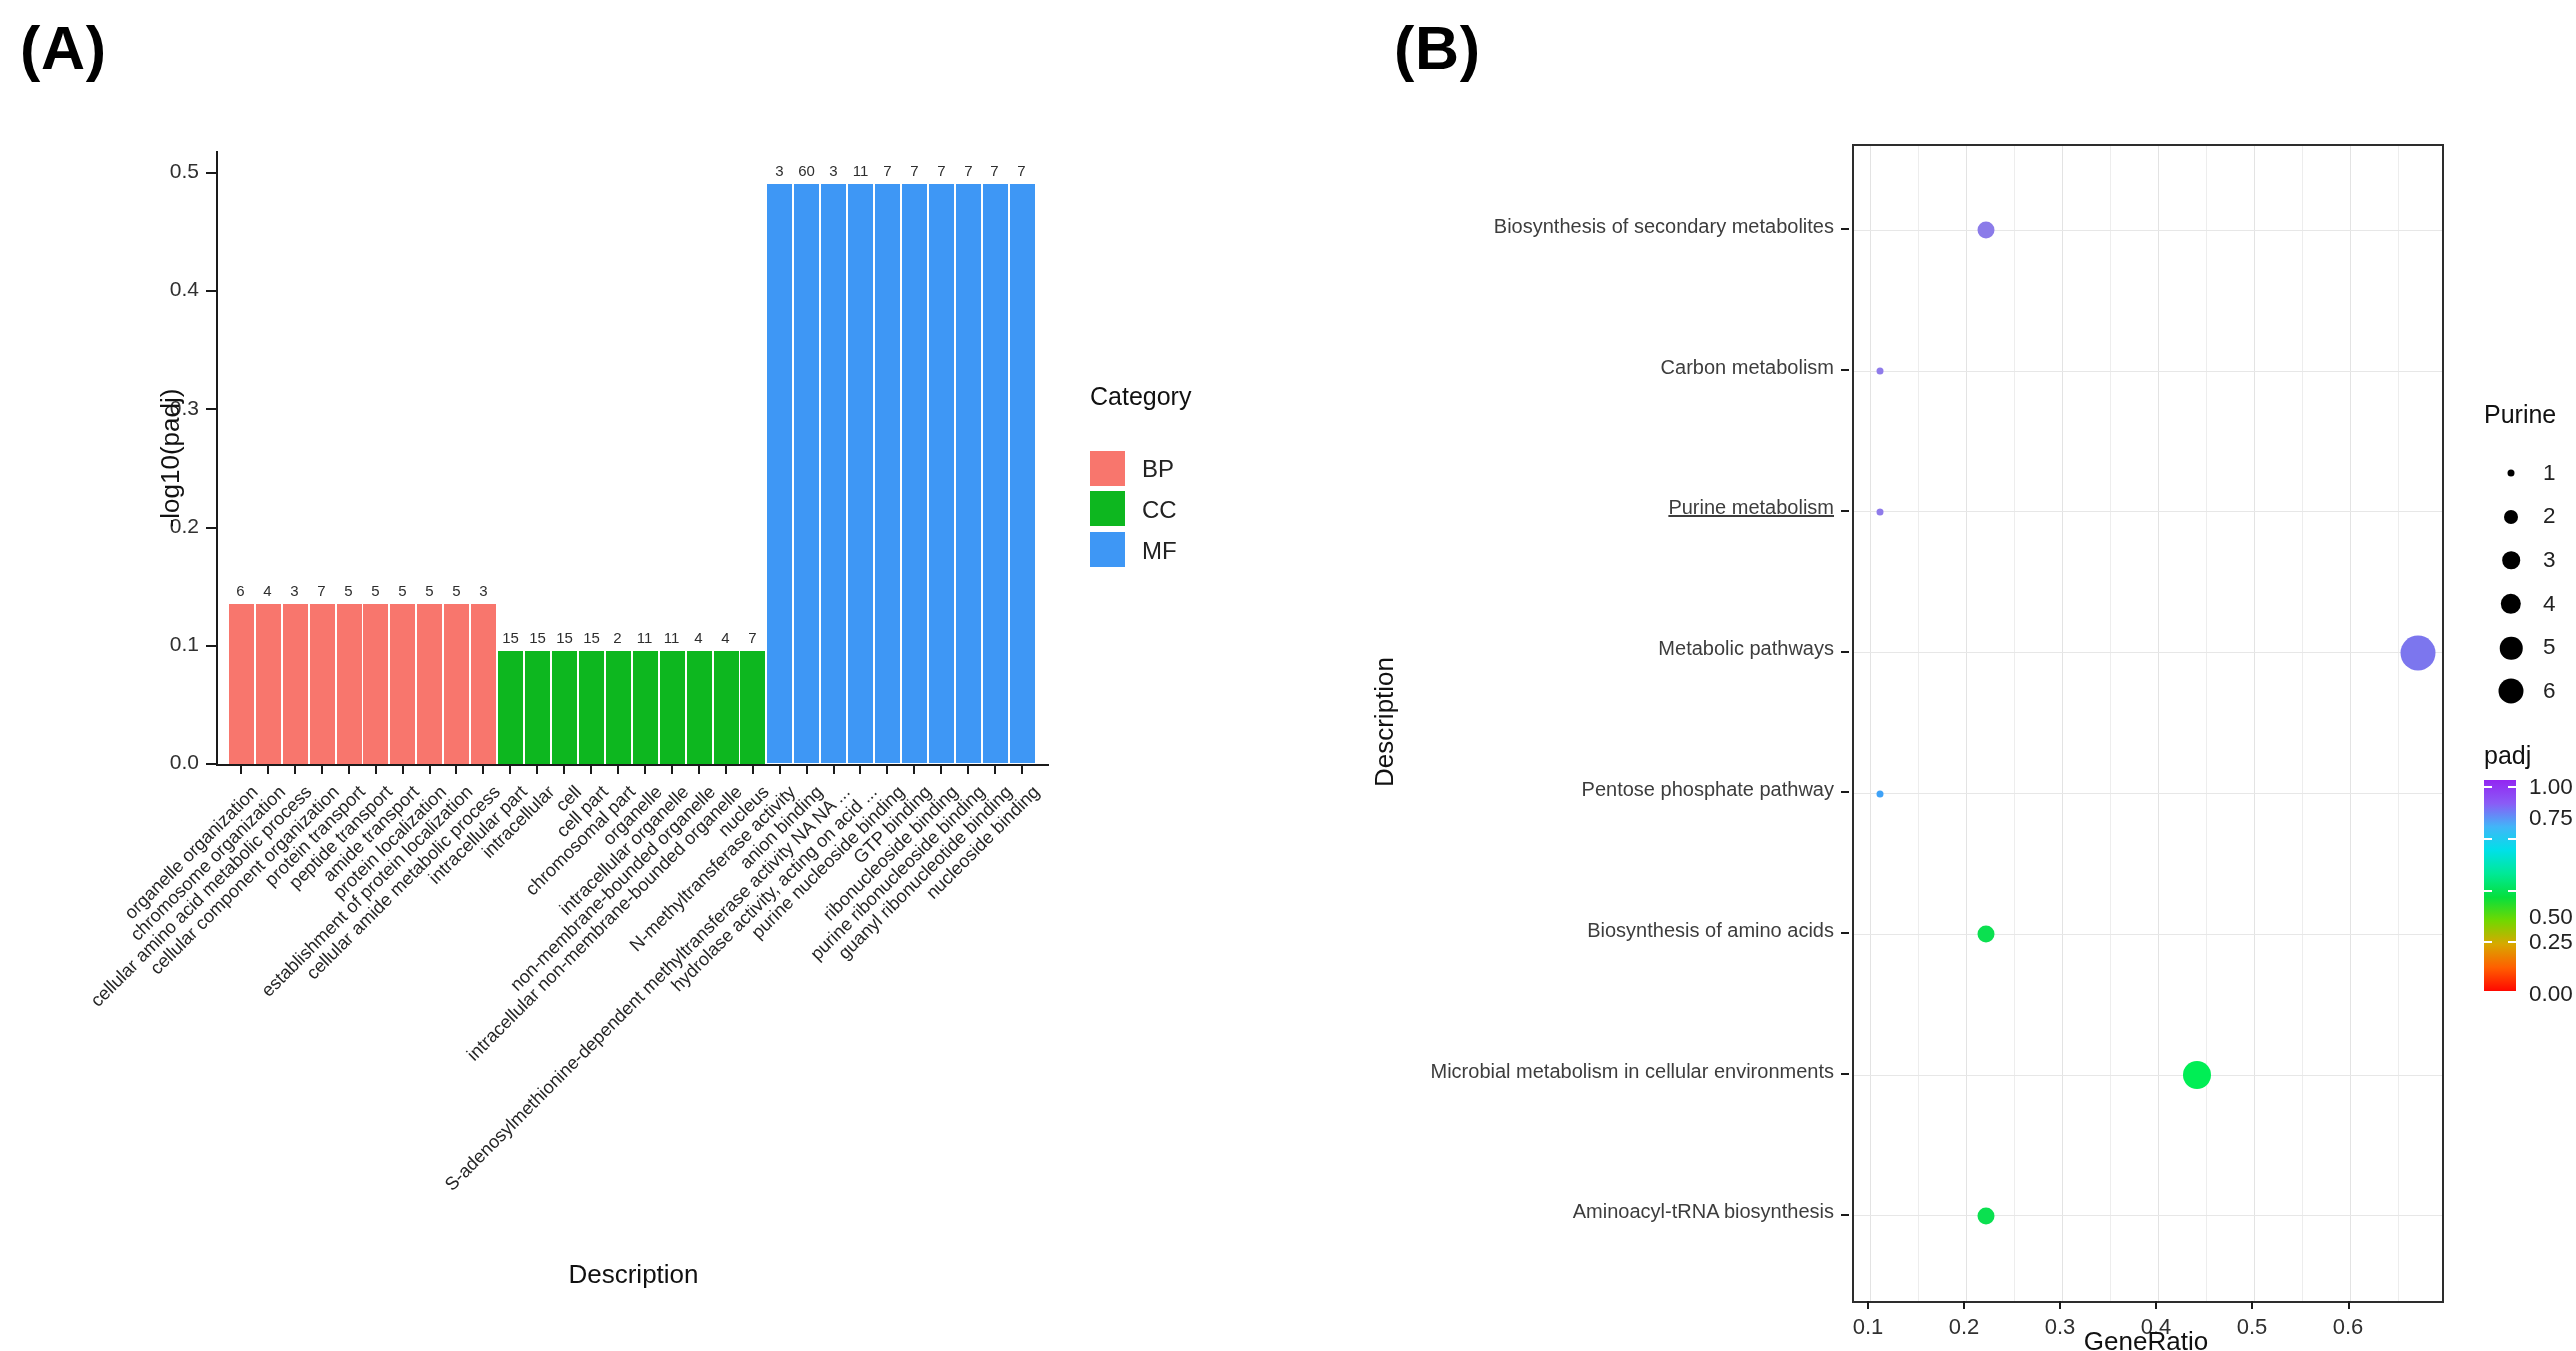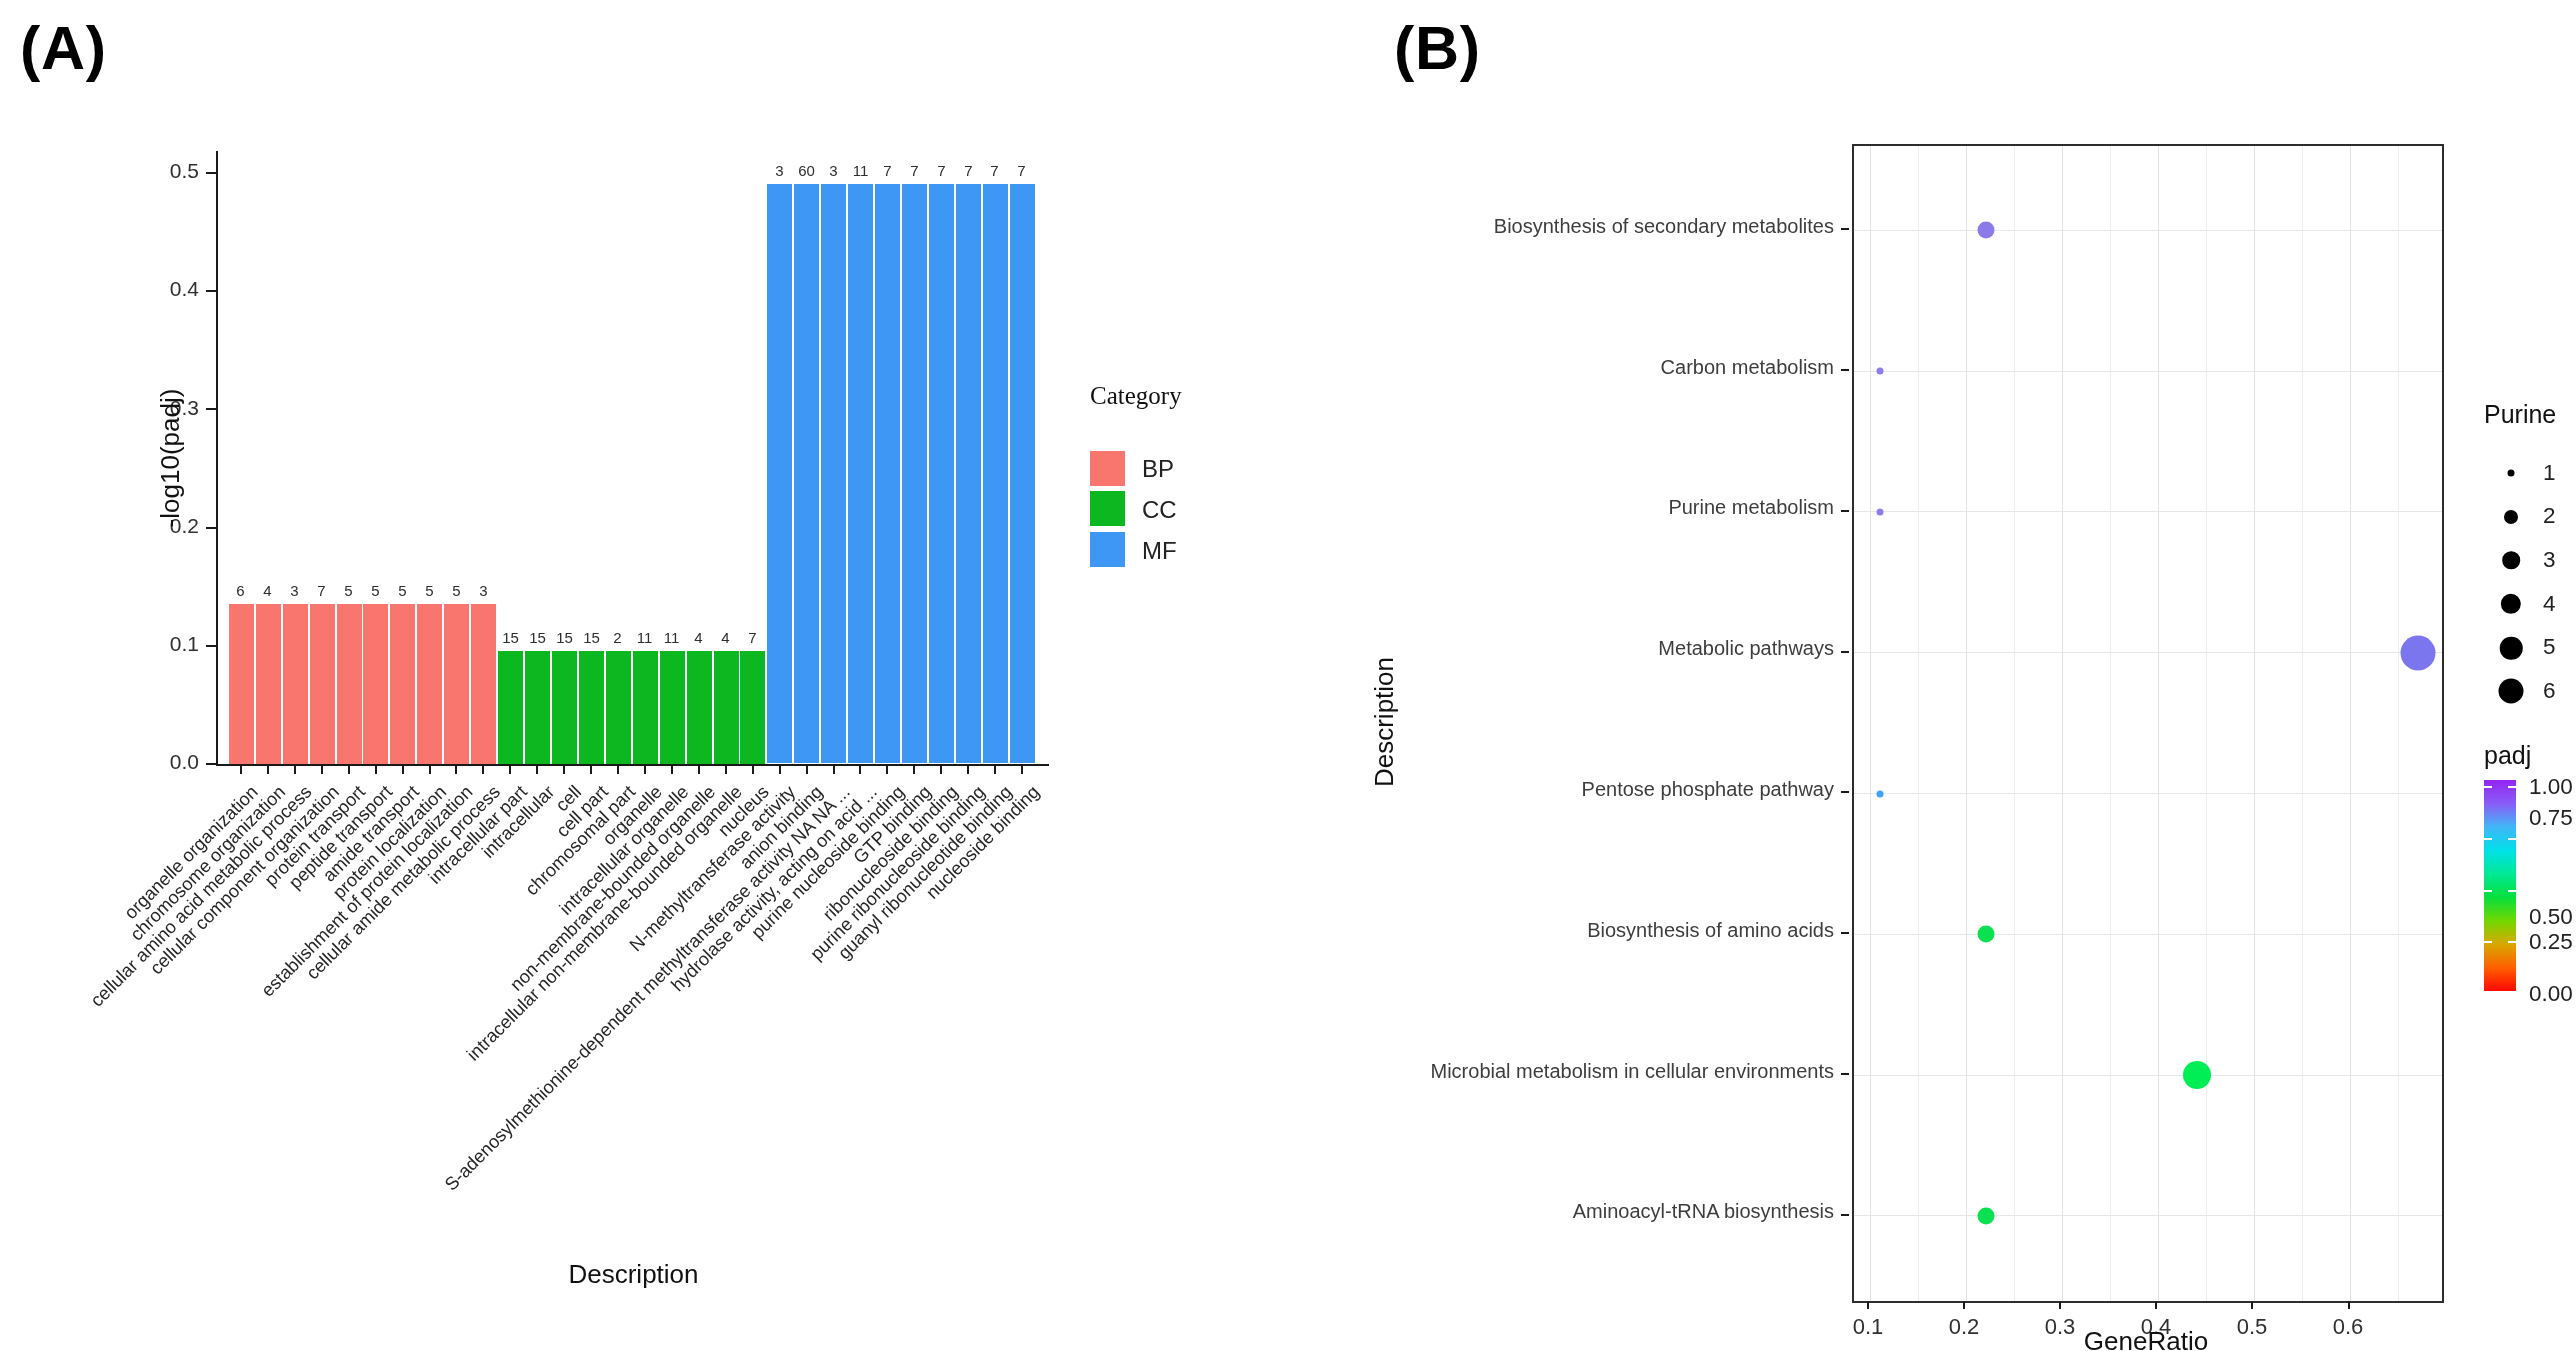--- a/index.html
+++ b/index.html
@@ -231,21 +231,21 @@
       <div class="xlab-wrap" style="left: 1028px; top: 781px;">
         <span class="xlab-rot">nucleoside binding</span>
       </div>
     </div>
 
   <div class="rot-title" style="left:170px;top:458px;">-log10(padj)</div>
 
   <div class="axis-title" style="left:218px;top:1259px;width:831px;text-align:center;">Description</div>
 
   <div>
-    <div class="legend-title" style="left:1090px;top:382px;font-family:Liberation Serif, serif;">Category</div>
+    <div class="legend-title" style="left:1090px;top:382px;">Category</div>
     <div class="swatch" style="left: 1090px; top: 451px; background: rgb(248, 118, 109);"></div>
     <div class="legend-item-label" style="left:1142px;top:455px;">BP</div>
     <div class="swatch" style="left: 1090px; top: 491px; background: rgb(13, 183, 31);"></div>
     <div class="legend-item-label" style="left:1142px;top:496px;">CC</div>
     <div class="swatch" style="left: 1090px; top: 532px; background: rgb(62, 151, 245);"></div>
     <div class="legend-item-label" style="left:1142px;top:537px;">MF</div>
   </div>
 
   <div class="panel-label" style="left:1394px;top:12.7px;">(B)</div>
 
@@ -278,21 +278,21 @@
       <div class="dot" title="Biosynthesis of amino acids" style="left: 132px; top: 788px; width: 17px; height: 17px; background: rgb(11, 224, 80);"></div>
       <div class="dot" title="Microbial metabolism in diverse environments" style="left: 343px; top: 929px; width: 28px; height: 28px; background: rgb(0, 238, 85);"></div>
       <div class="dot" title="Aminoacyl-tRNA biosynthesis" style="left: 132px; top: 1070px; width: 17px; height: 17px; background: rgb(11, 224, 80);"></div>
     </div>
   <div id="pb-outside">
       <div class="tickmark" style="left: 1841px; top: 228px; width: 8.4px; height: 2.1px;"></div>
       <div class="ytick-label-b" style="left: 1341px; top: 215px;">Biosynthesis of secondary metabolites</div>
       <div class="tickmark" style="left: 1841px; top: 369px; width: 8.4px; height: 2.1px;"></div>
       <div class="ytick-label-b" style="left: 1341px; top: 356px;">Carbon metabolism</div>
       <div class="tickmark" style="left: 1841px; top: 510px; width: 8.4px; height: 2.1px;"></div>
-      <div class="ytick-label-b" style="left: 1341px; top: 496px;">Purine metabolism</div>
+      <div class="ytick-label-b" style="left: 1341px; top: 496px; text-decoration: underline;">Purine metabolism</div>
       <div class="tickmark" style="left: 1841px; top: 651px; width: 8.4px; height: 2.1px;"></div>
       <div class="ytick-label-b" style="left: 1341px; top: 637px;">Metabolic pathways</div>
       <div class="tickmark" style="left: 1841px; top: 791px; width: 8.4px; height: 2.1px;"></div>
       <div class="ytick-label-b" style="left: 1341px; top: 778px;">Pentose phosphate pathway</div>
       <div class="tickmark" style="left: 1841px; top: 932px; width: 8.4px; height: 2.1px;"></div>
       <div class="ytick-label-b" style="left: 1341px; top: 919px;">Biosynthesis of amino acids</div>
       <div class="tickmark" style="left: 1841px; top: 1073px; width: 8.4px; height: 2.1px;"></div>
       <div class="ytick-label-b" style="left: 1341px; top: 1060px;">Microbial metabolism in cellular environments</div>
       <div class="tickmark" style="left: 1841px; top: 1214px; width: 8.4px; height: 2.1px;"></div>
       <div class="ytick-label-b" style="left: 1341px; top: 1200px;">Aminoacyl-tRNA biosynthesis</div>

